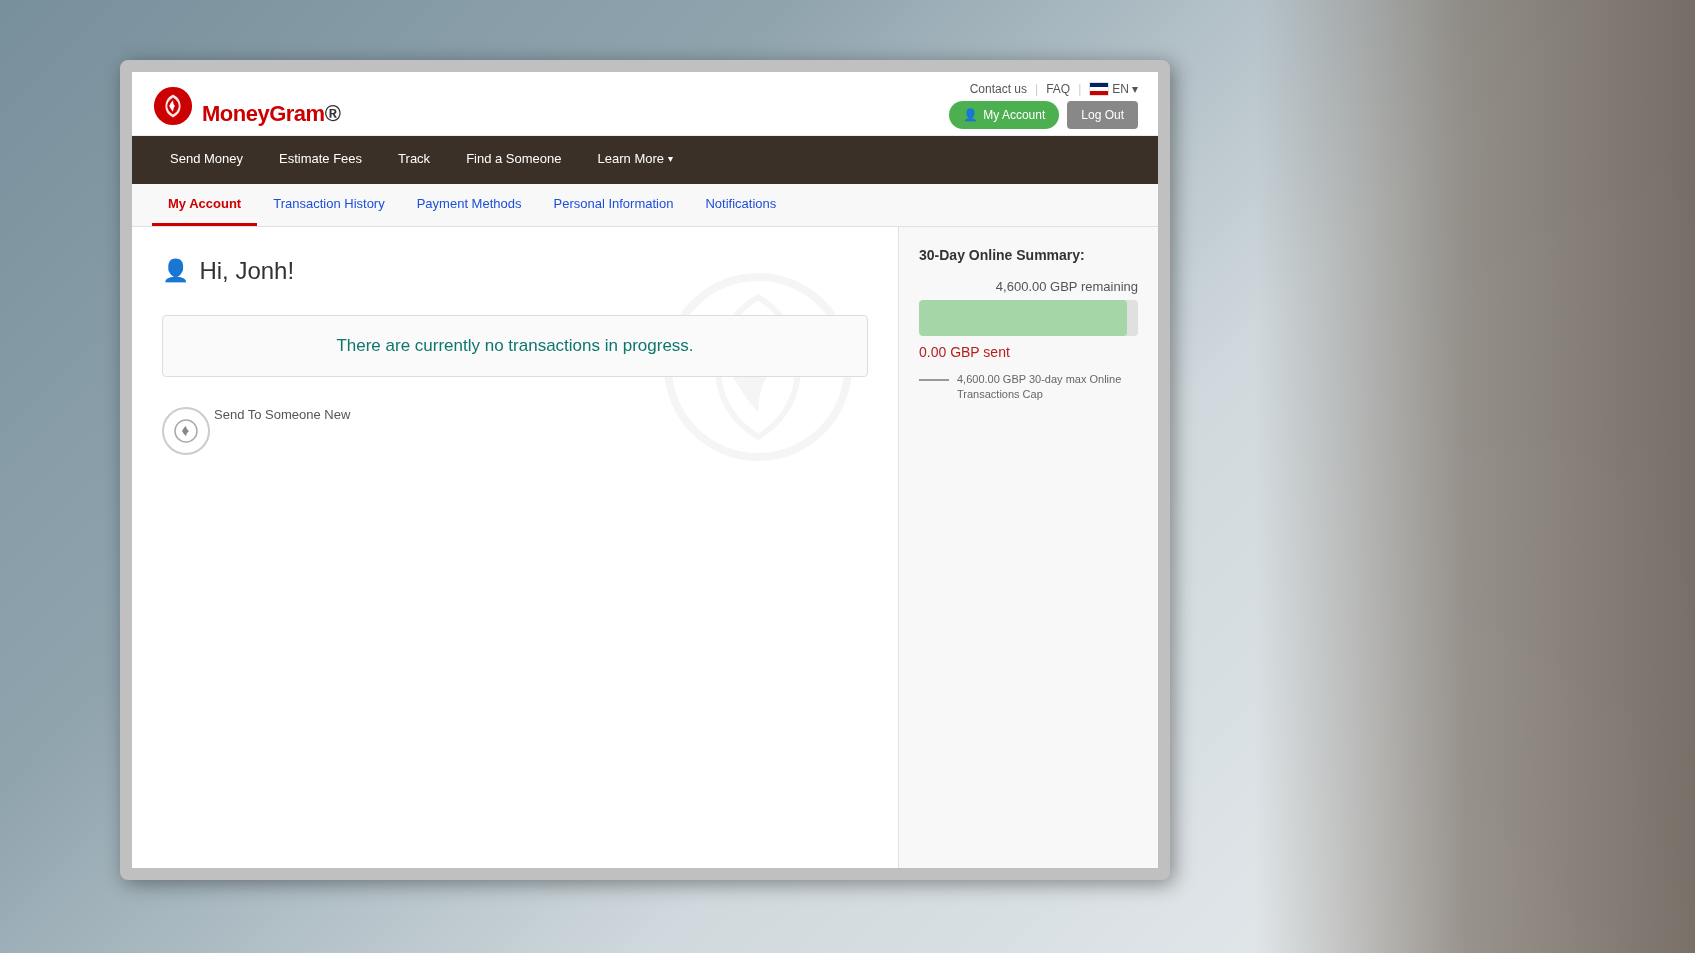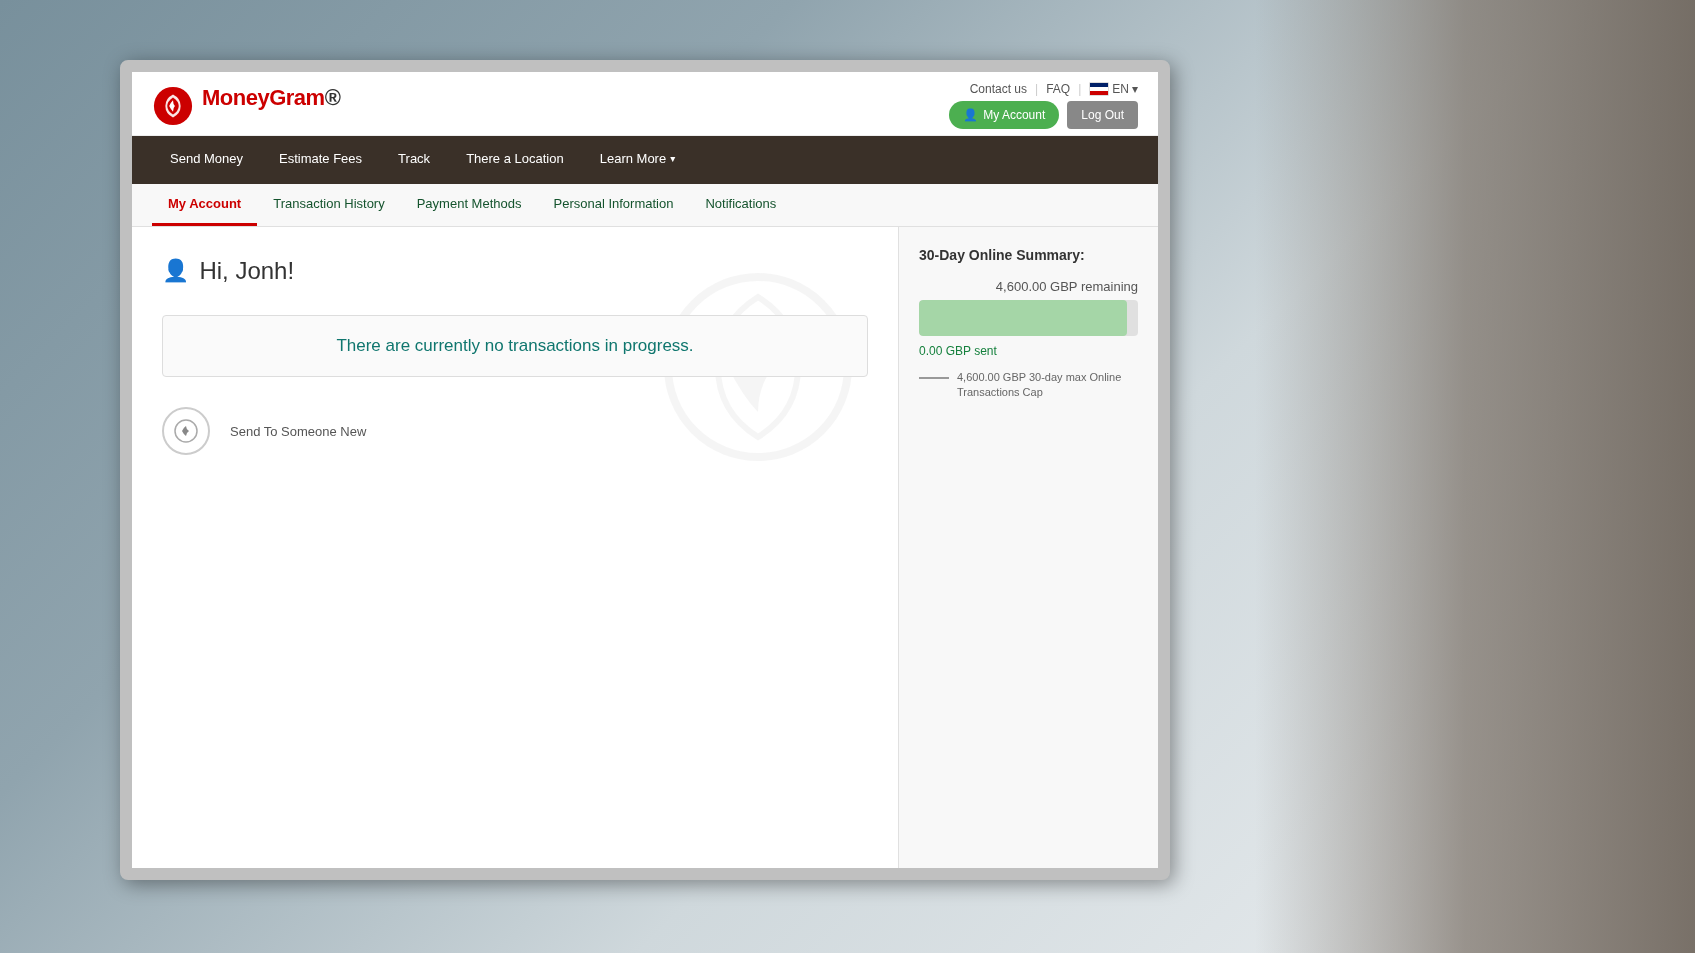--- a/index.html
+++ b/index.html
@@ -50,21 +50,21 @@
       padding: 10px 20px 6px 20px;
       display: flex;
       align-items: center;
       justify-content: space-between;
       border-bottom: 1px solid #eee;
       flex-shrink: 0;
     }
 
     .logo-area {
       display: flex;
-      align-items: flex-start;
+      align-items: flex-end;
       gap: 8px;
     }
 
     .logo-icon {
       width: 42px;
       height: 42px;
     }
 
     .logo-text {
       font-size: 22px;
@@ -179,21 +179,21 @@
     .sub-nav {
       background: #f8f8f8;
       border-bottom: 1px solid #e0e0e0;
       display: flex;
       padding: 0 20px;
       flex-shrink: 0;
     }
 
     .sub-nav-item {
       font-size: 13px;
-      color: #14532d;
+      color: #1d4ed8;
       padding: 12px 16px;
       cursor: pointer;
       border-bottom: 3px solid transparent;
       text-decoration: none;
       white-space: nowrap;
     }
 
     .sub-nav-item.active {
       color: #cc0000;
       border-bottom: 3px solid #cc0000;
@@ -276,22 +276,21 @@
       z-index: 1;
     }
 
     .send-money-section {
       position: relative;
       z-index: 1;
     }
 
     .send-to-new {
       display: flex;
-      align-items: center;
-      gap: 20px;
+      gap: 4px;
       cursor: pointer;
       margin-top: 12px;
     }
 
     .send-icon-circle {
       width: 48px;
       height: 48px;
       border-radius: 50%;
       border: 2px solid #ccc;
       display: flex;
@@ -338,22 +337,22 @@
     }
 
     .progress-bar-fill {
       background: #a5d6a7;
       height: 100%;
       width: 95%;
       border-radius: 4px;
     }
 
     .sent-amount {
-      font-size: 12px;
-      color: #15803d;
+      font-size: 14px;
+      color: #b91c1c;
       margin-bottom: 12px;
     }
 
     .max-limit-row {
       display: flex;
       align-items: flex-start;
       gap: 8px;
       margin-top: 8px;
     }
 
@@ -412,21 +411,21 @@
           </button>
           <button class="btn-logout">Log Out</button>
         </div>
       </div>
     </div>
 
     <div class="nav-bar">
       <a class="nav-item">Send Money</a>
       <a class="nav-item">Estimate Fees</a>
       <a class="nav-item">Track</a>
-      <a class="nav-item">There a Location</a>
+      <a class="nav-item">Find a Someone</a>
       <a class="nav-item">
         <span>Learn More</span>
         <span class="chevron">▾</span>
       </a>
     </div>
 
     <div class="sub-nav">
       <a class="sub-nav-item active">My Account</a>
       <a class="sub-nav-item">Transaction History</a>
       <a class="sub-nav-item">Payment Methods</a>

